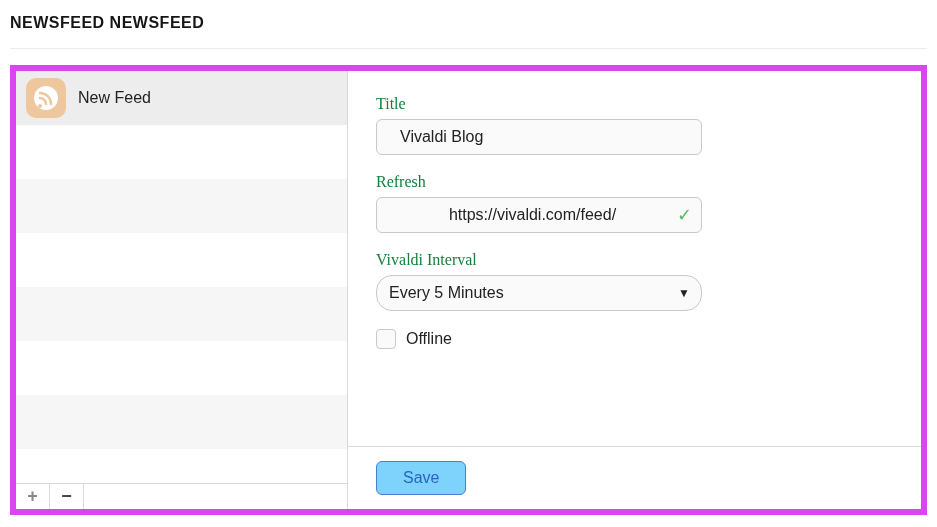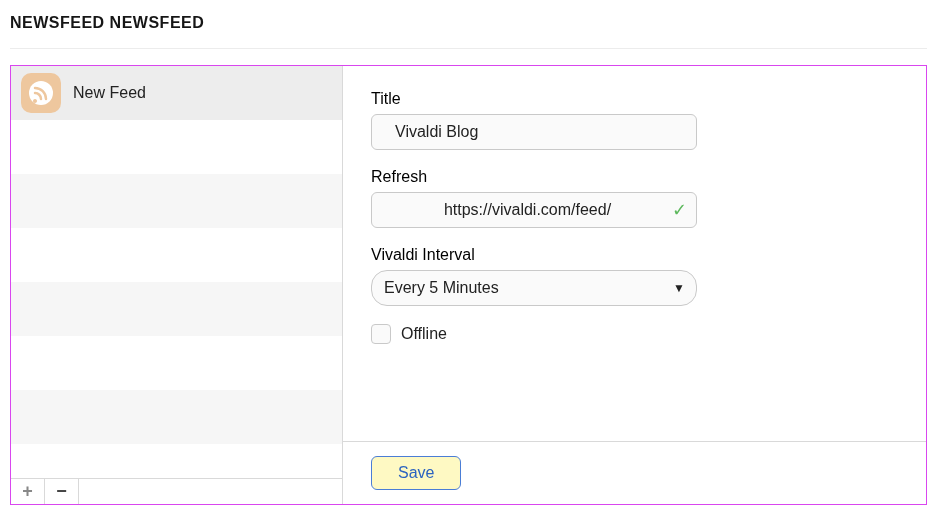--- a/index.html
+++ b/index.html
@@ -18,21 +18,21 @@
     .section-header {
       font-weight: bold;
       font-size: 16px;
       letter-spacing: 0.5px;
       color: #161616;
       padding: 4px 0 16px 0;
       border-bottom: 1px solid #ececec;
     }
     .panel-container {
       display: flex;
-      border: 1px solid #d946ef;
+      border: 6px solid #d946ef;
       margin-top: 16px;
     }
     .feed-list {
       width: 332px;
       border-right: 1px solid #d9d9d9;
       display: flex;
       flex-direction: column;
       background: #fff;
     }
     .feed-list-body {
@@ -108,23 +108,24 @@
     .form-body {
       padding: 24px 28px;
       flex: 1;
       border-bottom: 1px solid #d9d9d9;
     }
     .form-group {
       margin-bottom: 18px;
     }
     .form-label {
       font-size: 16px;
-      color: #000000;
+      color: #15803d;
       margin-bottom: 6px;
       display: block;
+      font-family: Liberation Serif, serif;
     }
     .text-input {
       width: 326px;
       height: 36px;
       border: 1px solid #c9c9c9;
       border-radius: 6px;
       padding: 0 23px;
       font-size: 16px;
       color: #222;
       background: #fafafa;
@@ -191,21 +192,21 @@
       color: #222;
       cursor: pointer;
     }
     .form-footer {
       padding: 14px 28px;
     }
     .save-button {
       padding: 7px 26px;
       border: 1px solid #4a7dd6;
       border-radius: 6px;
-      background: #fef9c3;
+      background: #7dd3fc;
       color: #2b63c0;
       font-size: 16px;
       cursor: pointer;
     }
   </style>
 </head>
 <body>
 
 <div class="section-header">NEWSFEED NEWSFEED</div>
 

